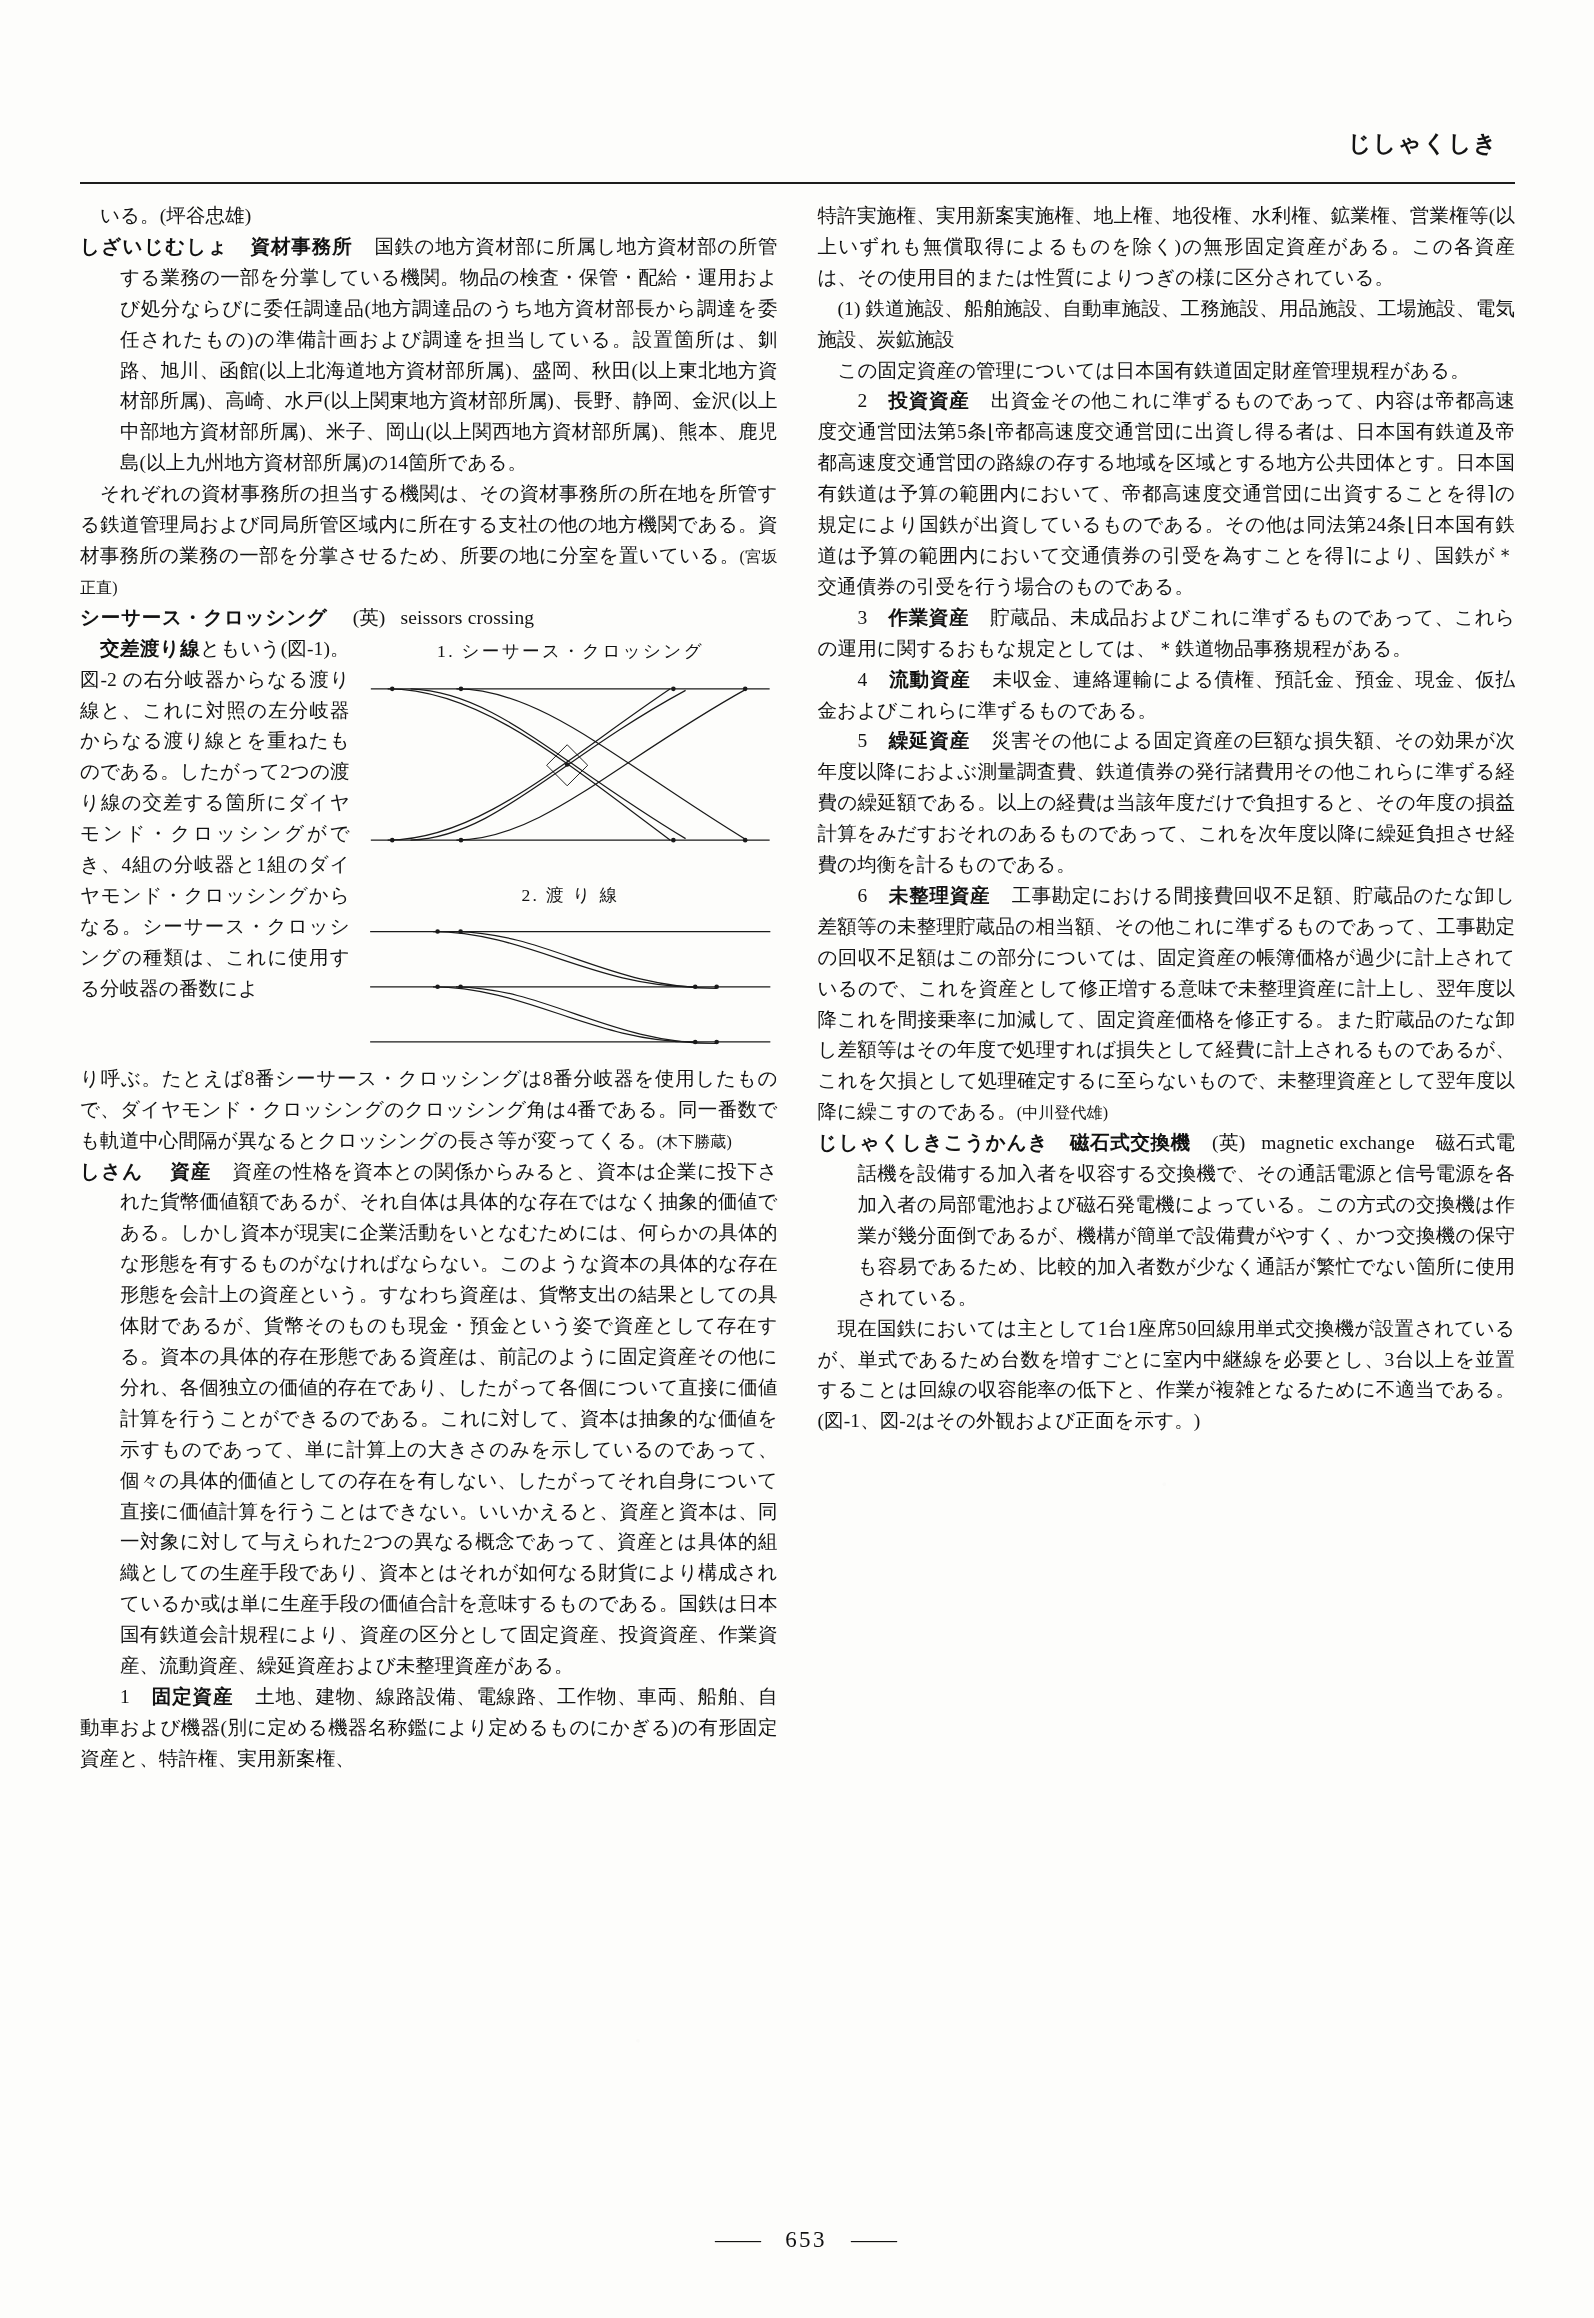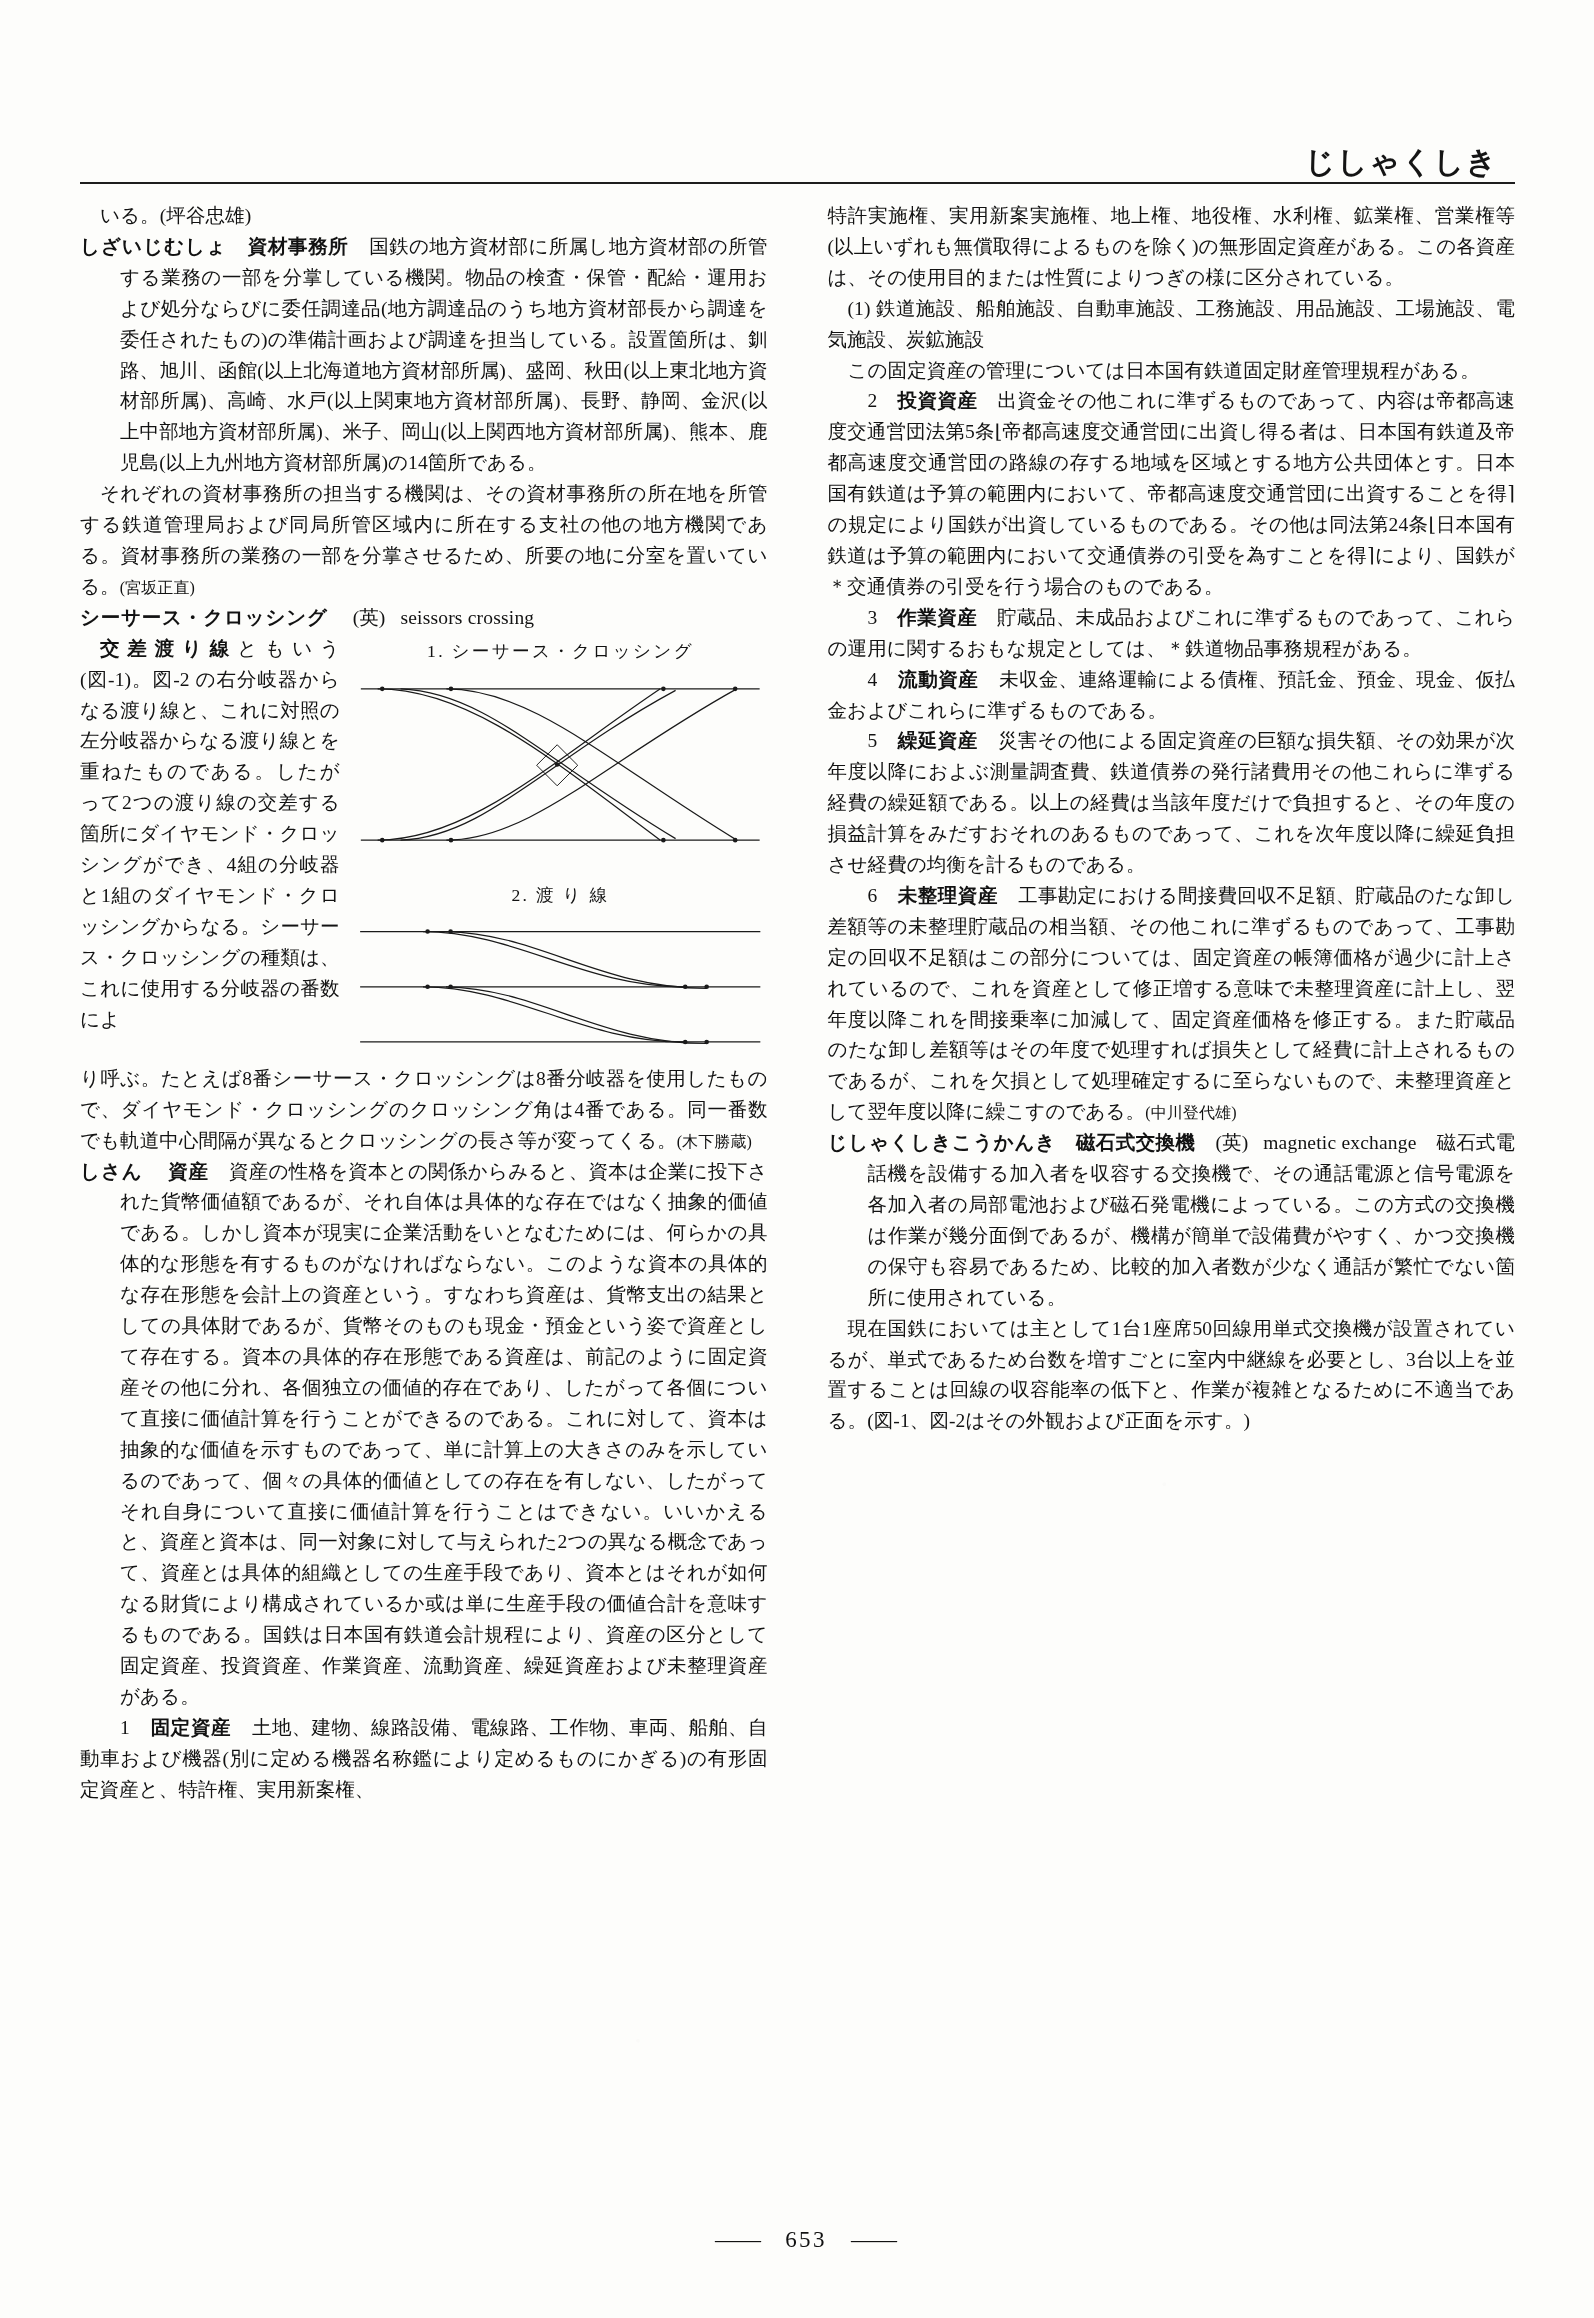--- a/index.html
+++ b/index.html
@@ -24,43 +24,43 @@
     position: absolute;
     inset: 0;
     background:
       radial-gradient(circle at 12% 20%, rgba(0,0,0,0.012) 0 1.5px, transparent 2.3px),
       radial-gradient(circle at 73% 64%, rgba(0,0,0,0.012) 0 1.5px, transparent 2.3px),
       radial-gradient(circle at 40% 88%, rgba(0,0,0,0.010) 0 1.5px, transparent 2.3px);
     pointer-events: none;
   }
   .running-head {
     position: absolute;
-    top: 142px;
+    top: 128px;
     right: 97px;
-    font-size: 30px;
+    font-size: 23px;
     font-weight: bold;
     letter-spacing: 1.5px;
     color: #141414;
   }
   .head-rule {
     position: absolute;
     left: 80px;
     right: 80px;
     top: 182px;
     height: 2.3px;
     background: #1d1d1d;
   }
   .columns {
     position: absolute;
     left: 80px;
     right: 80px;
     top: 201px;
     bottom: 146px;
     display: flex;
-    gap: 60px;
+    gap: 40px;
   }
   .col {
     width: 716px;
     font-size: 19.5px;
     line-height: 1.585;
     text-align: justify;
     letter-spacing: 0.1px;
   }
   .p {
     margin: 0;

